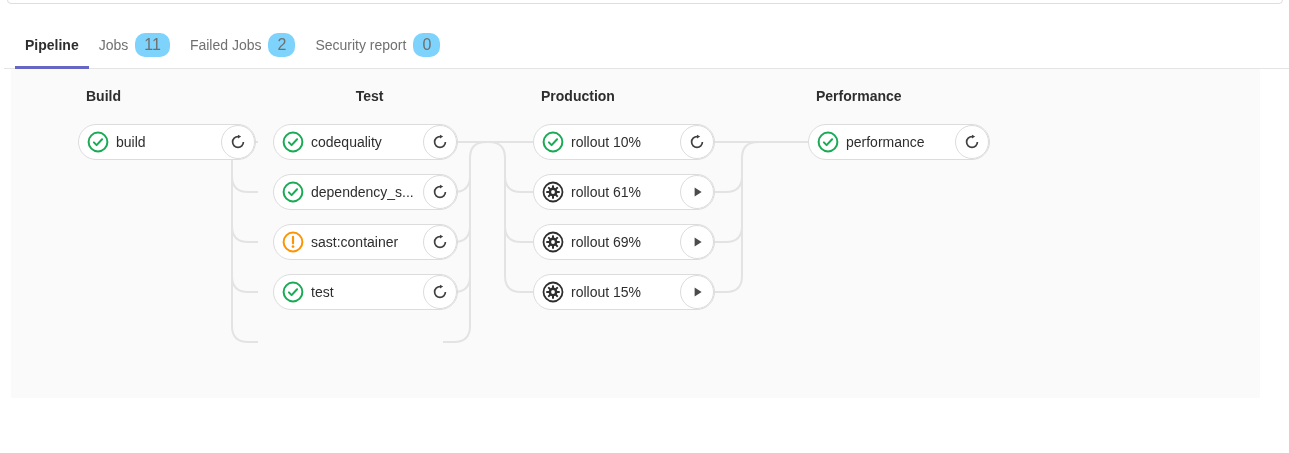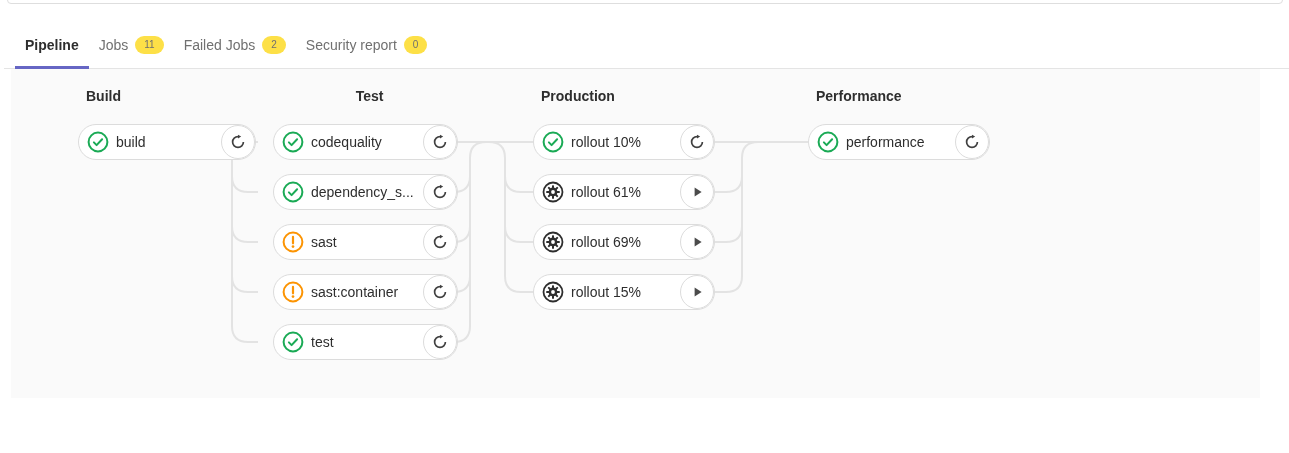--- a/index.html
+++ b/index.html
@@ -28,22 +28,22 @@
   .tab {
     display: flex; align-items: center;
     padding: 0 10px; margin-bottom: -1px;
     font-size: 14px; color: #707070;
     border-bottom: 3px solid transparent;
     cursor: pointer; white-space: nowrap;
   }
   .tab.active { color: #2e2e2e; font-weight: bold; border-bottom-color: #6666c4; }
   .badge {
     display: inline-block; margin-left: 7px;
-    background: #fde047; color: #6f6f6f;
-    font-size: 10px; font-weight: normal;
+    background: #7dd3fc; color: #6f6f6f;
+    font-size: 16px; font-weight: normal;
     line-height: 1; padding: 4px 9px; border-radius: 10px;
   }
 
   
   .graph-panel {
     position: absolute; left: 11px; top: 69px; width: 1249px; height: 329px;
     background: #fafafa; z-index: 0;
   }
   .connectors { position: absolute; left: 0; top: 0; z-index: 1; pointer-events: none; }
   .connectors path { fill: none; stroke: #e3e3e3; stroke-width: 2; }
@@ -210,33 +210,20 @@
             <use href="#icon-retry"></use>
           </svg>
         </button>
     </div>
     <div class="job">
       <span class="status-icon">
           <svg width="22" height="22">
             <use href="#icon-warning"></use>
           </svg>
         </span>
-      <span class="job-label">sast</span>
-      <button class="action-btn">
-          <svg width="16" height="16">
-            <use href="#icon-retry"></use>
-          </svg>
-        </button>
-    </div>
-    <div class="job">
-      <span class="status-icon">
-          <svg width="22" height="22">
-            <use href="#icon-warning"></use>
-          </svg>
-        </span>
       <span class="job-label">sast:container</span>
       <button class="action-btn">
           <svg width="16" height="16">
             <use href="#icon-retry"></use>
           </svg>
         </button>
     </div>
     <div class="job">
       <span class="status-icon">
           <svg width="22" height="22">

